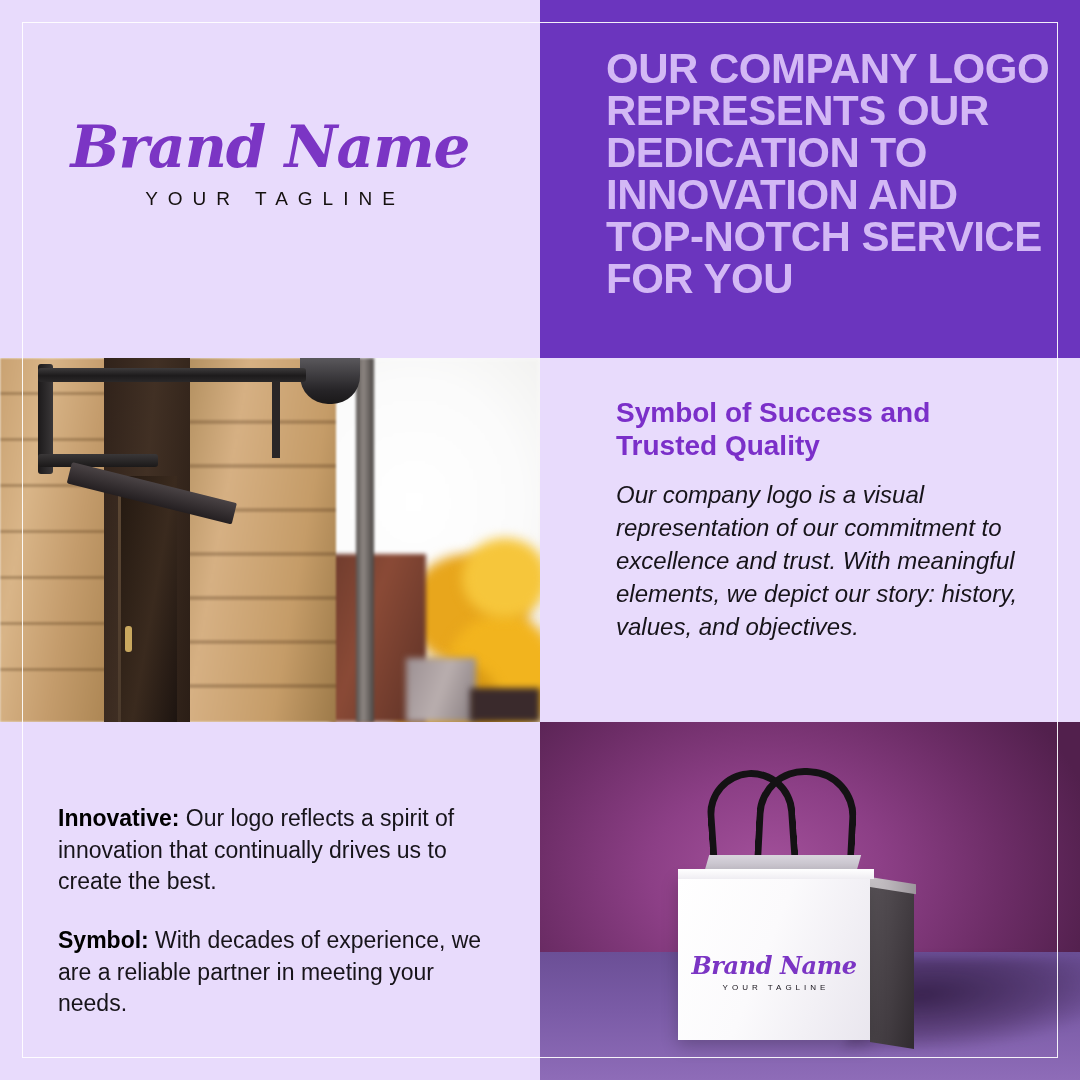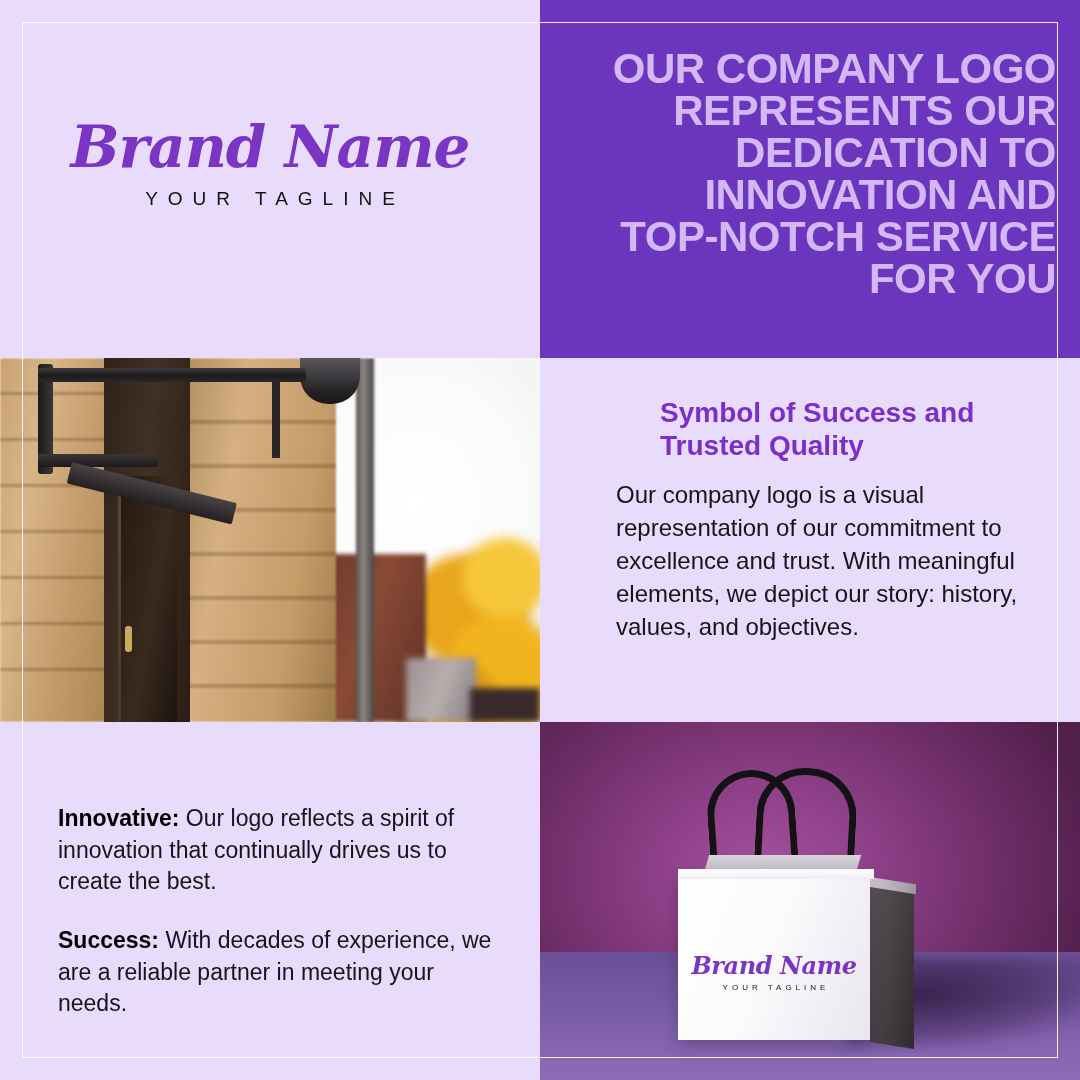--- a/index.html
+++ b/index.html
@@ -12,21 +12,21 @@
   .poster{
     position:relative;
     width:1080px;height:1080px;
     background:#e8dbfc;
     overflow:hidden;
   }
 
   
   .cell{position:absolute;overflow:hidden;}
   #cell-logo      {left:0;   top:0;    width:540px; height:358px; background:#e8dbfc;}
-  #cell-headline  {left:540px;top:0;    width:540px; height:358px; background:#6b35be;text-align:right;}
+  #cell-headline  {left:540px;top:0;    width:540px; height:358px; background:#6b35be;}
   #cell-sign      {left:0;   top:358px;width:540px; height:364px;}
   #cell-about     {left:540px;top:358px;width:540px; height:364px; background:#e8dbfc;}
   #cell-features  {left:0;   top:722px;width:540px; height:358px; background:#e8dbfc;}
   #cell-bag       {left:540px;top:722px;width:540px; height:358px;}
 
   
   .logo-wrap{
     position:absolute;left:0;top:118px;width:540px;text-align:center;
   }
   .logo-name{
@@ -57,27 +57,26 @@
     color:#d3b8f5;
     text-transform:uppercase;
   }
 
   
   .about-head{
     position:absolute;left:76px;top:38px;width:420px;
     font-family:"Liberation Sans", sans-serif;
     font-weight:bold;font-size:28px;line-height:1.18;
     color:#7b2fc9;
-    margin-left:44px;
   }
   .about-body{
     position:absolute;left:76px;top:120px;width:448px;
     font-family:"Liberation Sans", sans-serif;
     font-size:24px;line-height:1.38;
-    color:#17141a;font-weight:400;
+    color:#17141a;font-weight:400;font-style:italic;
   }
 
   
   .feat{
     position:absolute;left:58px;width:440px;
     font-family:Liberation Sans, sans-serif;
     font-size:23px;line-height:1.37;color:#17141a;
   }
   #feat-1{top:58px;}
   #feat-2{top:180px;}
@@ -320,21 +319,21 @@
   <div class="cell" id="cell-about">
     <div class="about-head">Symbol of Success and Trusted Quality</div>
     <div class="about-body">Our company logo is a visual representation of our commitment to excellence and trust. With meaningful elements, we depict our story: history, values, and objectives.</div>
   </div>
 
   <div class="cell" id="cell-features">
     <p class="feat" id="feat-1">
       <b>Innovative:</b><span> Our logo reflects a spirit of innovation that continually drives us to create the best.</span>
     </p>
     <p class="feat" id="feat-2">
-      <b>Success:</b><span> With decades of experience, we are a reliable partner in meeting your needs.</span>
+      <b>Symbol:</b><span> With decades of experience, we are a reliable partner in meeting your needs.</span>
     </p>
   </div>
 
   <div class="cell" id="cell-bag">
     <div class="bag-bg"></div>
     <div class="bag-floor"></div>
     <div class="floor-shadow"></div>
 
     <div class="handle" id="handle-a"></div>
     <div class="handle" id="handle-b"></div>

